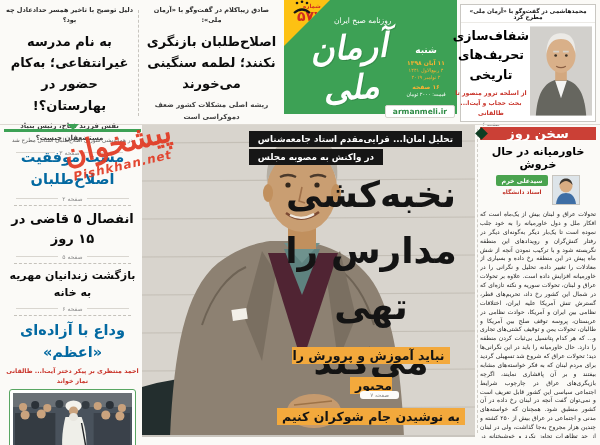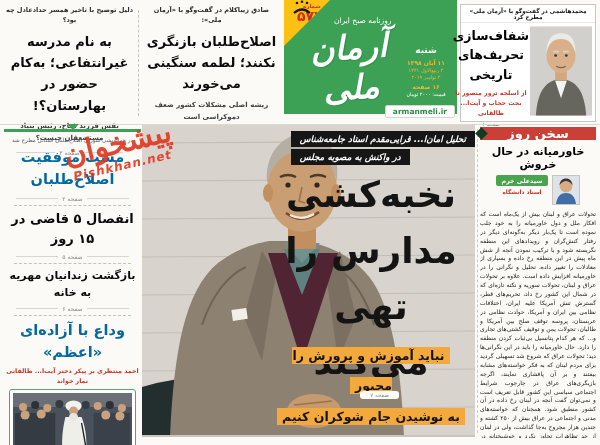--- a/index.html
+++ b/index.html
@@ -62,21 +62,21 @@
 
   
   .watermark { position:absolute; left:14px; top:126px; width:210px; text-align:center; color:#e23a23;
                transform:rotate(-13deg); z-index:40; opacity:.93; pointer-events:none; }
   .watermark .w1 { font-family:"DejaVu Serif", serif; font-weight:bold; font-size:30px; line-height:1.1; }
   .watermark .w2 { font-size:12px; font-weight:bold; font-style:italic; direction:ltr; letter-spacing:1px; }
 
   
   .mainphoto { position:absolute; left:142px; top:125px; width:333px; height:312px; overflow:hidden; border-bottom:2px solid #c9c5be; }
   .mainphoto svg { position:absolute; inset:0; }
-  .mk { position:absolute; top:6px; right:0; text-align:left;font-style:italic; }
+  .mk { position:absolute; top:6px; right:13px; text-align:left; }
   .mk .bar { display:block; width:fit-content; margin-left:0; margin-right:auto; background:#161616; color:#fff;
              font-size:8.8px; font-weight:bold; padding:3px 9px; margin-bottom:2px; }
   .mainhl { position:absolute; right:6px; top:42px; width:196px; text-align:center; font-weight:bold;
             font-size:36px; line-height:1.55; color:#141414; }
   .mainsub { position:absolute; right:6px; top:215px; width:196px; text-align:center; line-height:1.9; }
   .mainsub span { background:#f3a93c; color:#141414; font-size:12.5px; font-weight:bold; padding:1px 5px; }
   .mainpg { position:absolute; right:76px; top:266px; background:#fdfcf9; color:#8a8a8a; font-size:5.5px;
             padding:1px 10px; border-radius:3px; }
 
   

